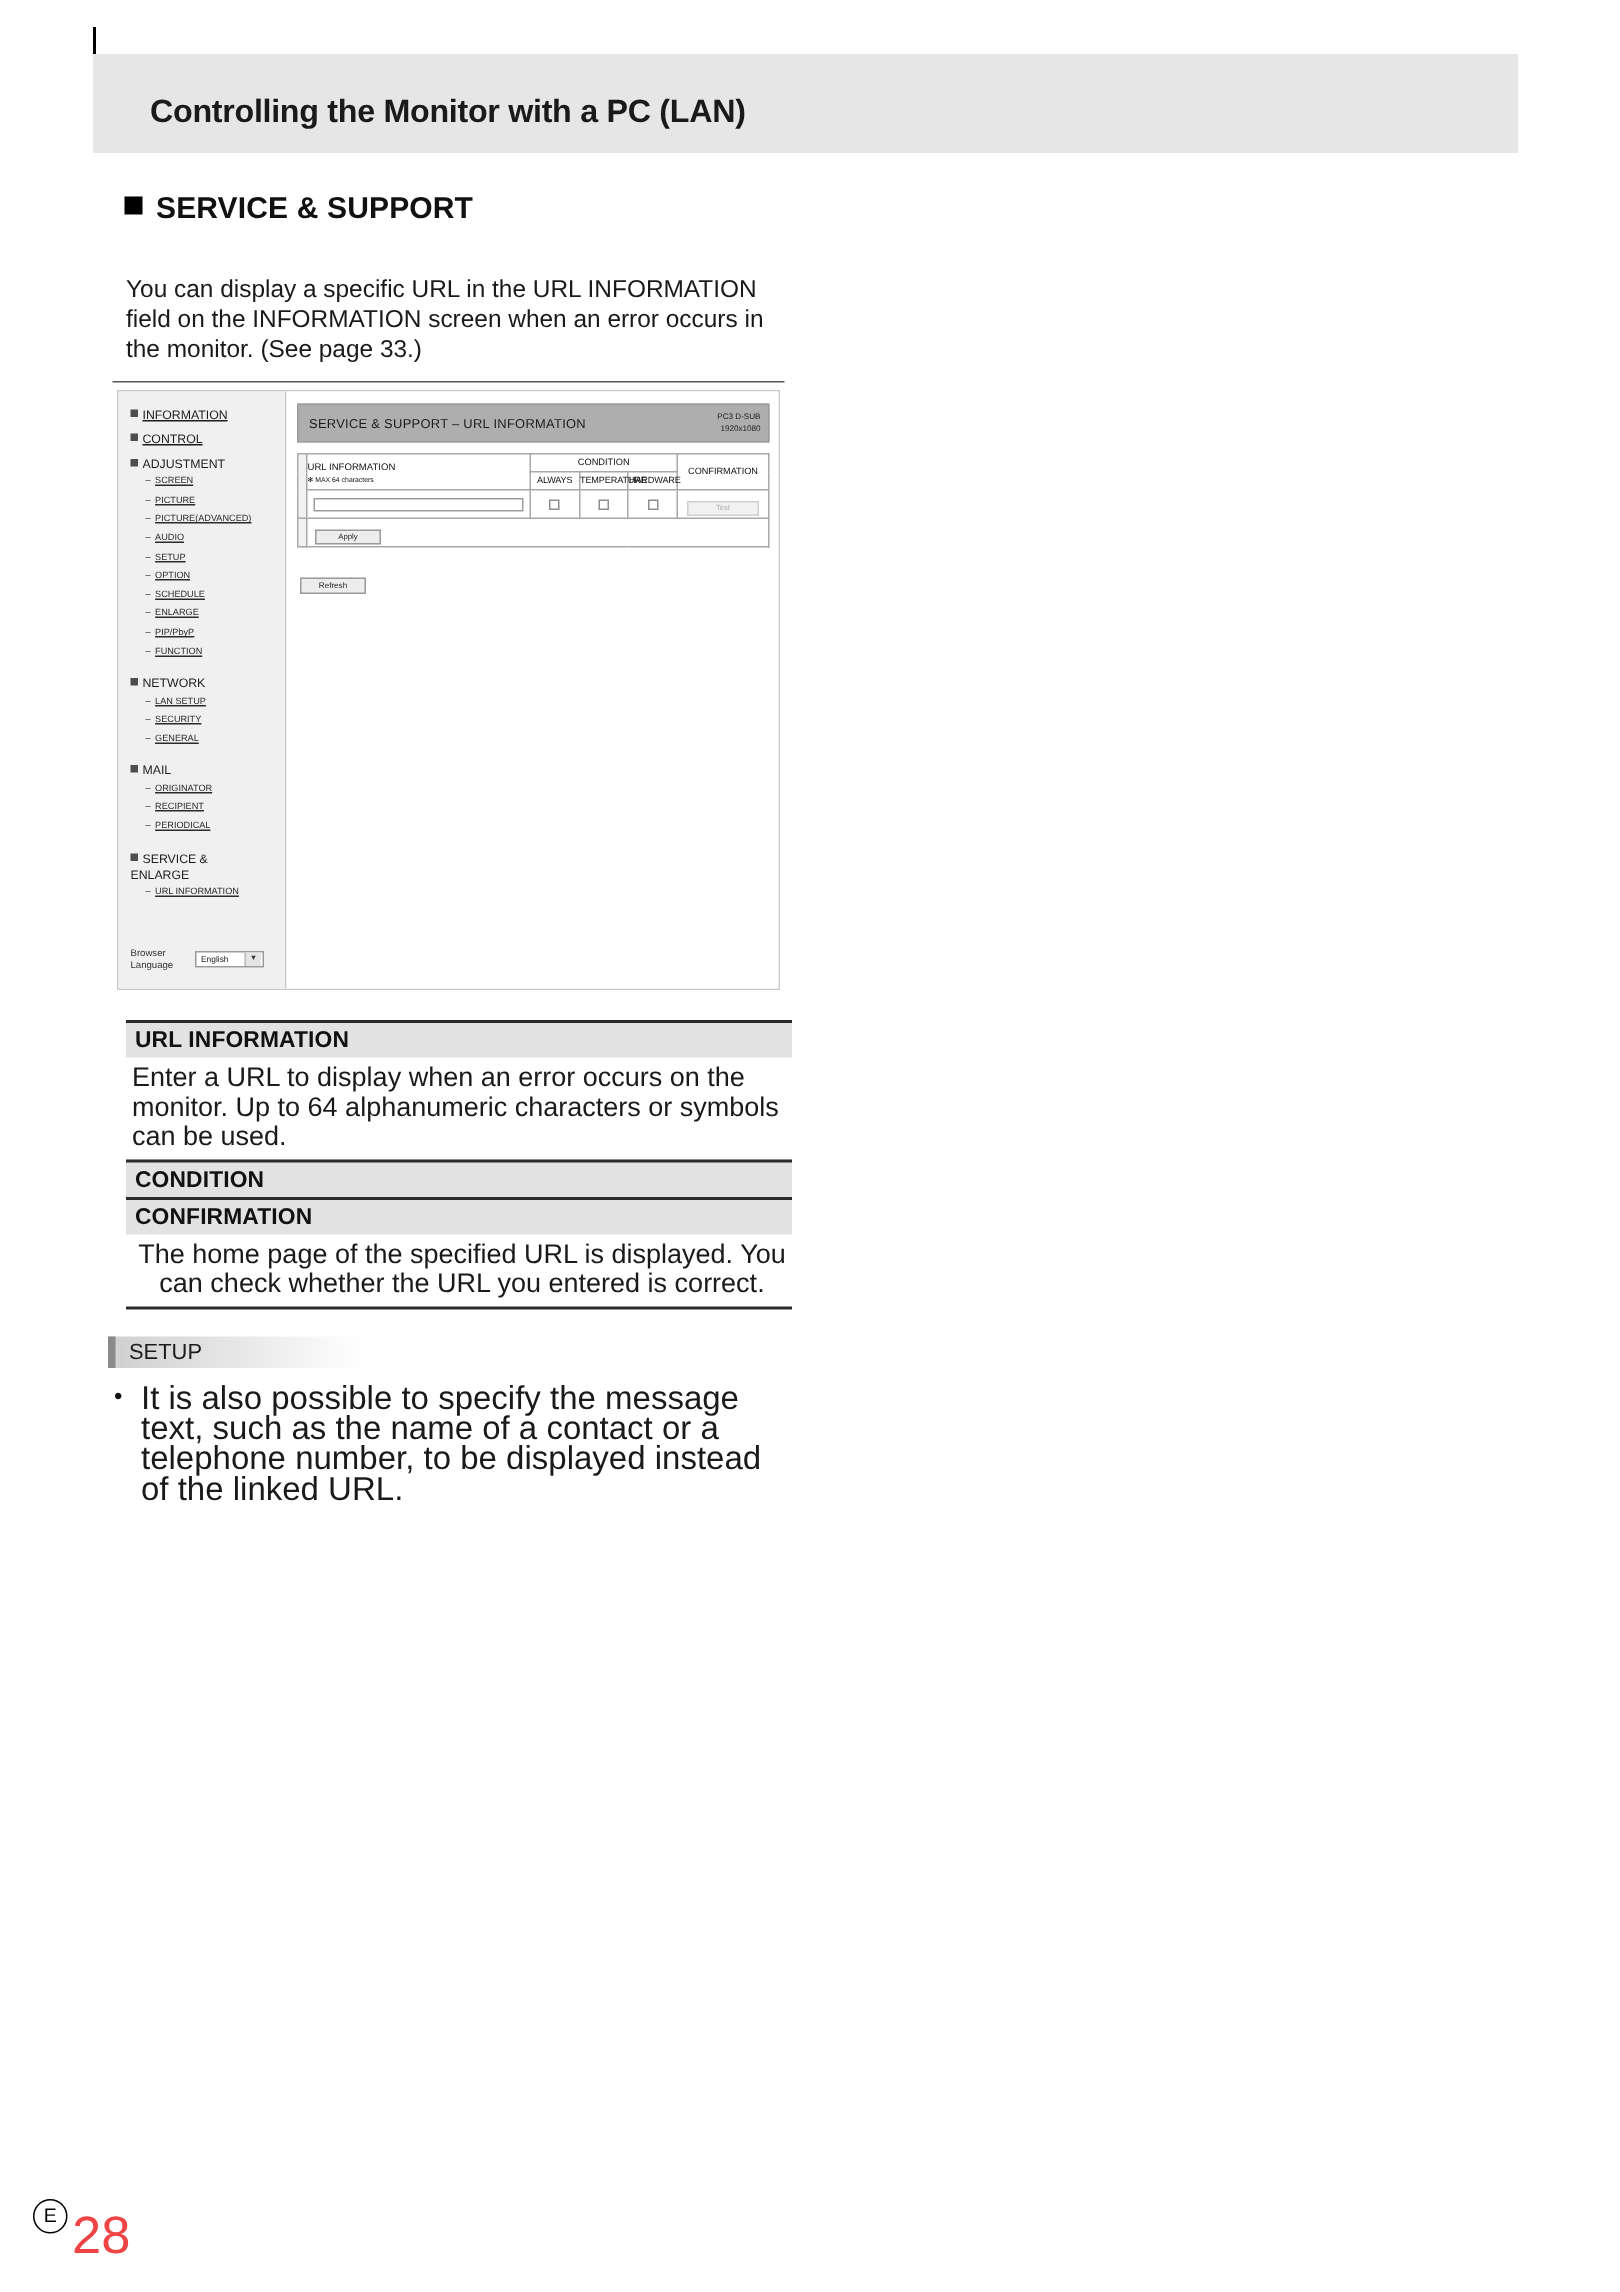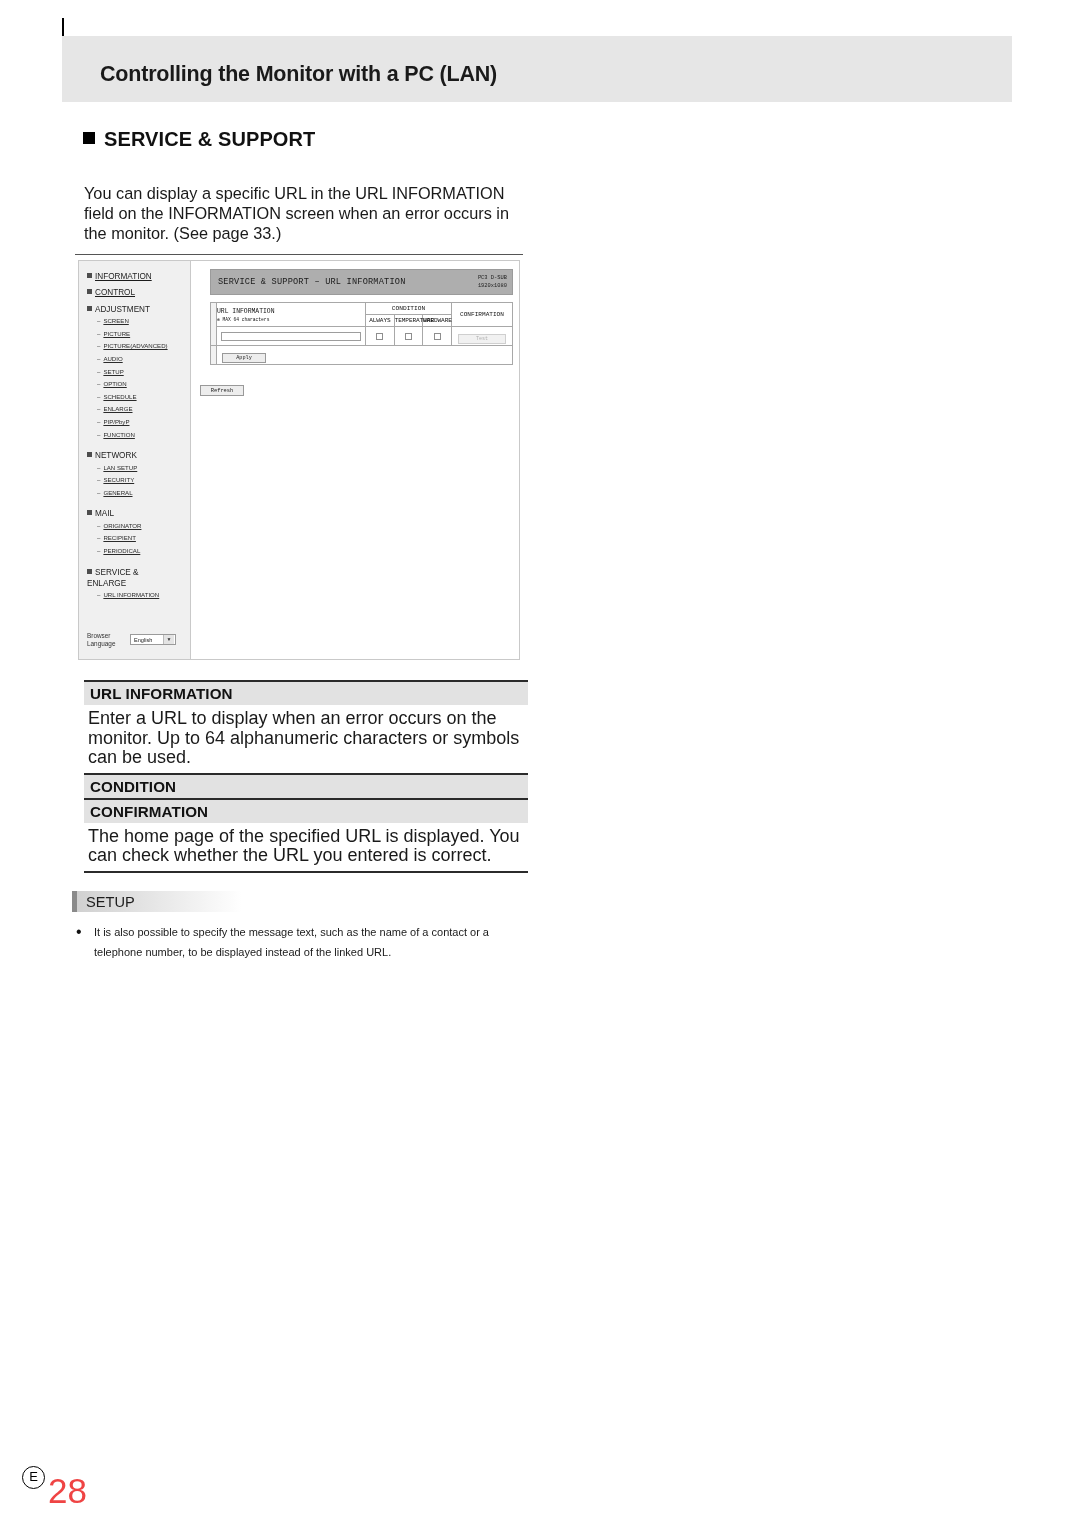--- a/index.html
+++ b/index.html
@@ -165,23 +165,22 @@
     font-size: 5px;
     text-align: center;
     line-height: 9px;
     color: #333;
   }
 
   
   .shot-main {
     flex: 1;
     background: #fff;
-    padding: 8px 6px 0 19px;
+    padding: 8px 6px 0 7px;
     position: relative;
-    font-family: Liberation Mono, monospace;
   }
   .panel-title {
     height: 26px;
     background: #aeaeae;
     border: 1px solid #9b9b9b;
     box-sizing: border-box;
     display: flex;
     align-items: center;
     justify-content: space-between;
     padding: 0 5px 0 7px;
@@ -302,21 +301,21 @@
     color: #111;
     padding: 3px 0 3px 6px;
     letter-spacing: 0.1px;
   }
   .def-body {
     font-size: 18px;
     line-height: 19.6px;
     color: #1a1a1a;
     padding: 4px 0 5px 4px;
   }
-  .def-last { border-bottom: 2px solid #2b2b2b; }
+  .def-last { border-bottom: 2px solid #2b2b2b; text-align: center; }
 
   
   .tips {
     position: absolute;
     left: 72px; top: 891px;
     width: 456px;
   }
   .tips-bar {
     height: 21px;
     width: 170px;
@@ -341,21 +340,21 @@
     padding-left: 4px;
   }
   .tips-item .bullet {
     width: 18px;
     font-size: 16px;
     line-height: 20px;
     color: #111;
     flex: none;
   }
   .tips-item .tx {
-    font-size: 11px;
+    font-size: 22px;
     line-height: 20.2px;
     color: #1a1a1a;
     width: 430px;
   }
 
   
   .footer {
     position: absolute;
     left: 22px; bottom: 22px;
     display: flex;

